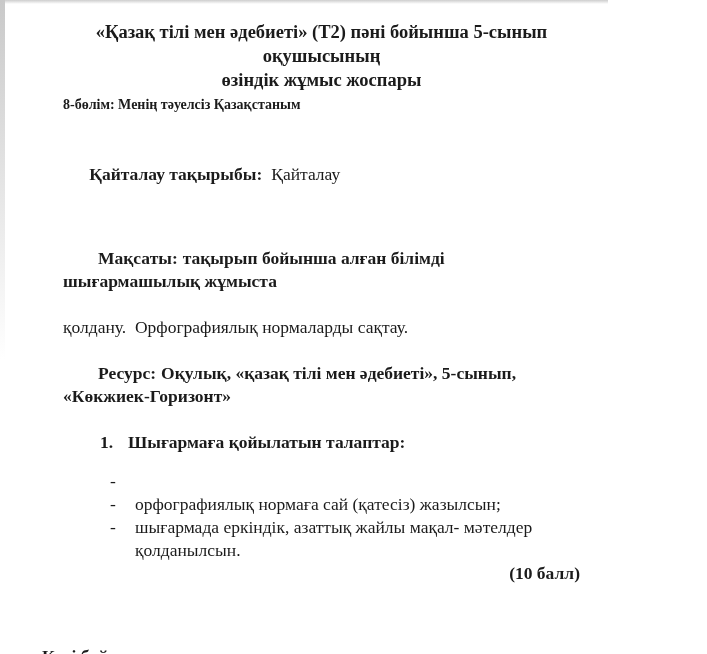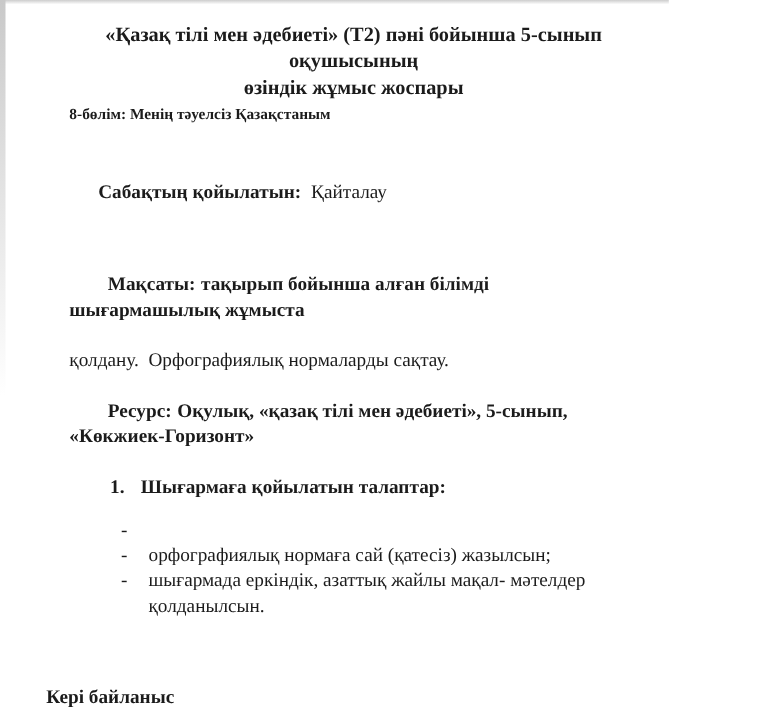--- a/index.html
+++ b/index.html
@@ -73,21 +73,21 @@
   <div class="content">
 
     <div class="title-block">
       <div class="line">«Қазақ тілі мен әдебиеті» (Т2) пәні бойынша 5-сынып оқушысының</div>
       <div class="line">өзіндік жұмыс жоспары</div>
     </div>
 
     <div class="section-heading line">8-бөлім: Менің тәуелсіз Қазақстаным</div>
 
     <div class="topic-row">
-      <span class="b">Сабақтың қойылатын:</span><span class="topic-value">Қайталау</span>
+      <span class="b">Қайталау тақырыбы:</span><span class="topic-value">Қайталау</span>
     </div>
 
     <div class="para">
       <div class="line">
         <span class="b">Мақсаты:</span><span class="label-gap">тақырып бойынша алған білімді шығармашылық жұмыста</span>
       </div>
       <div class="line">қолдану.  Орфографиялық нормаларды сақтау.</div>
       <div class="line">
         <span class="b">Ресурс:</span><span class="label-gap">Оқулық, «қазақ тілі мен әдебиеті», 5-сынып, «Көкжиек-Горизонт»</span>
       </div>
@@ -108,20 +108,21 @@
       <div class="bullet">
         <span class="bullet-marker">-</span>
         <span class="line">орфографиялық нормаға сай (қатесіз) жазылсын;</span>
       </div>
       <div class="bullet">
         <span class="bullet-marker">-</span>
         <span class="line">шығармада еркіндік, азаттық жайлы мақал- мәтелдер қолданылсын.</span>
       </div>
     </div>
 
+    <div class="score line">(10 балл)</div>
 
     <div class="feedback">
       <div class="b line">Кері байланыс</div>
 
     </div>
 
   </div>
 </div>
 
 </body></html>

